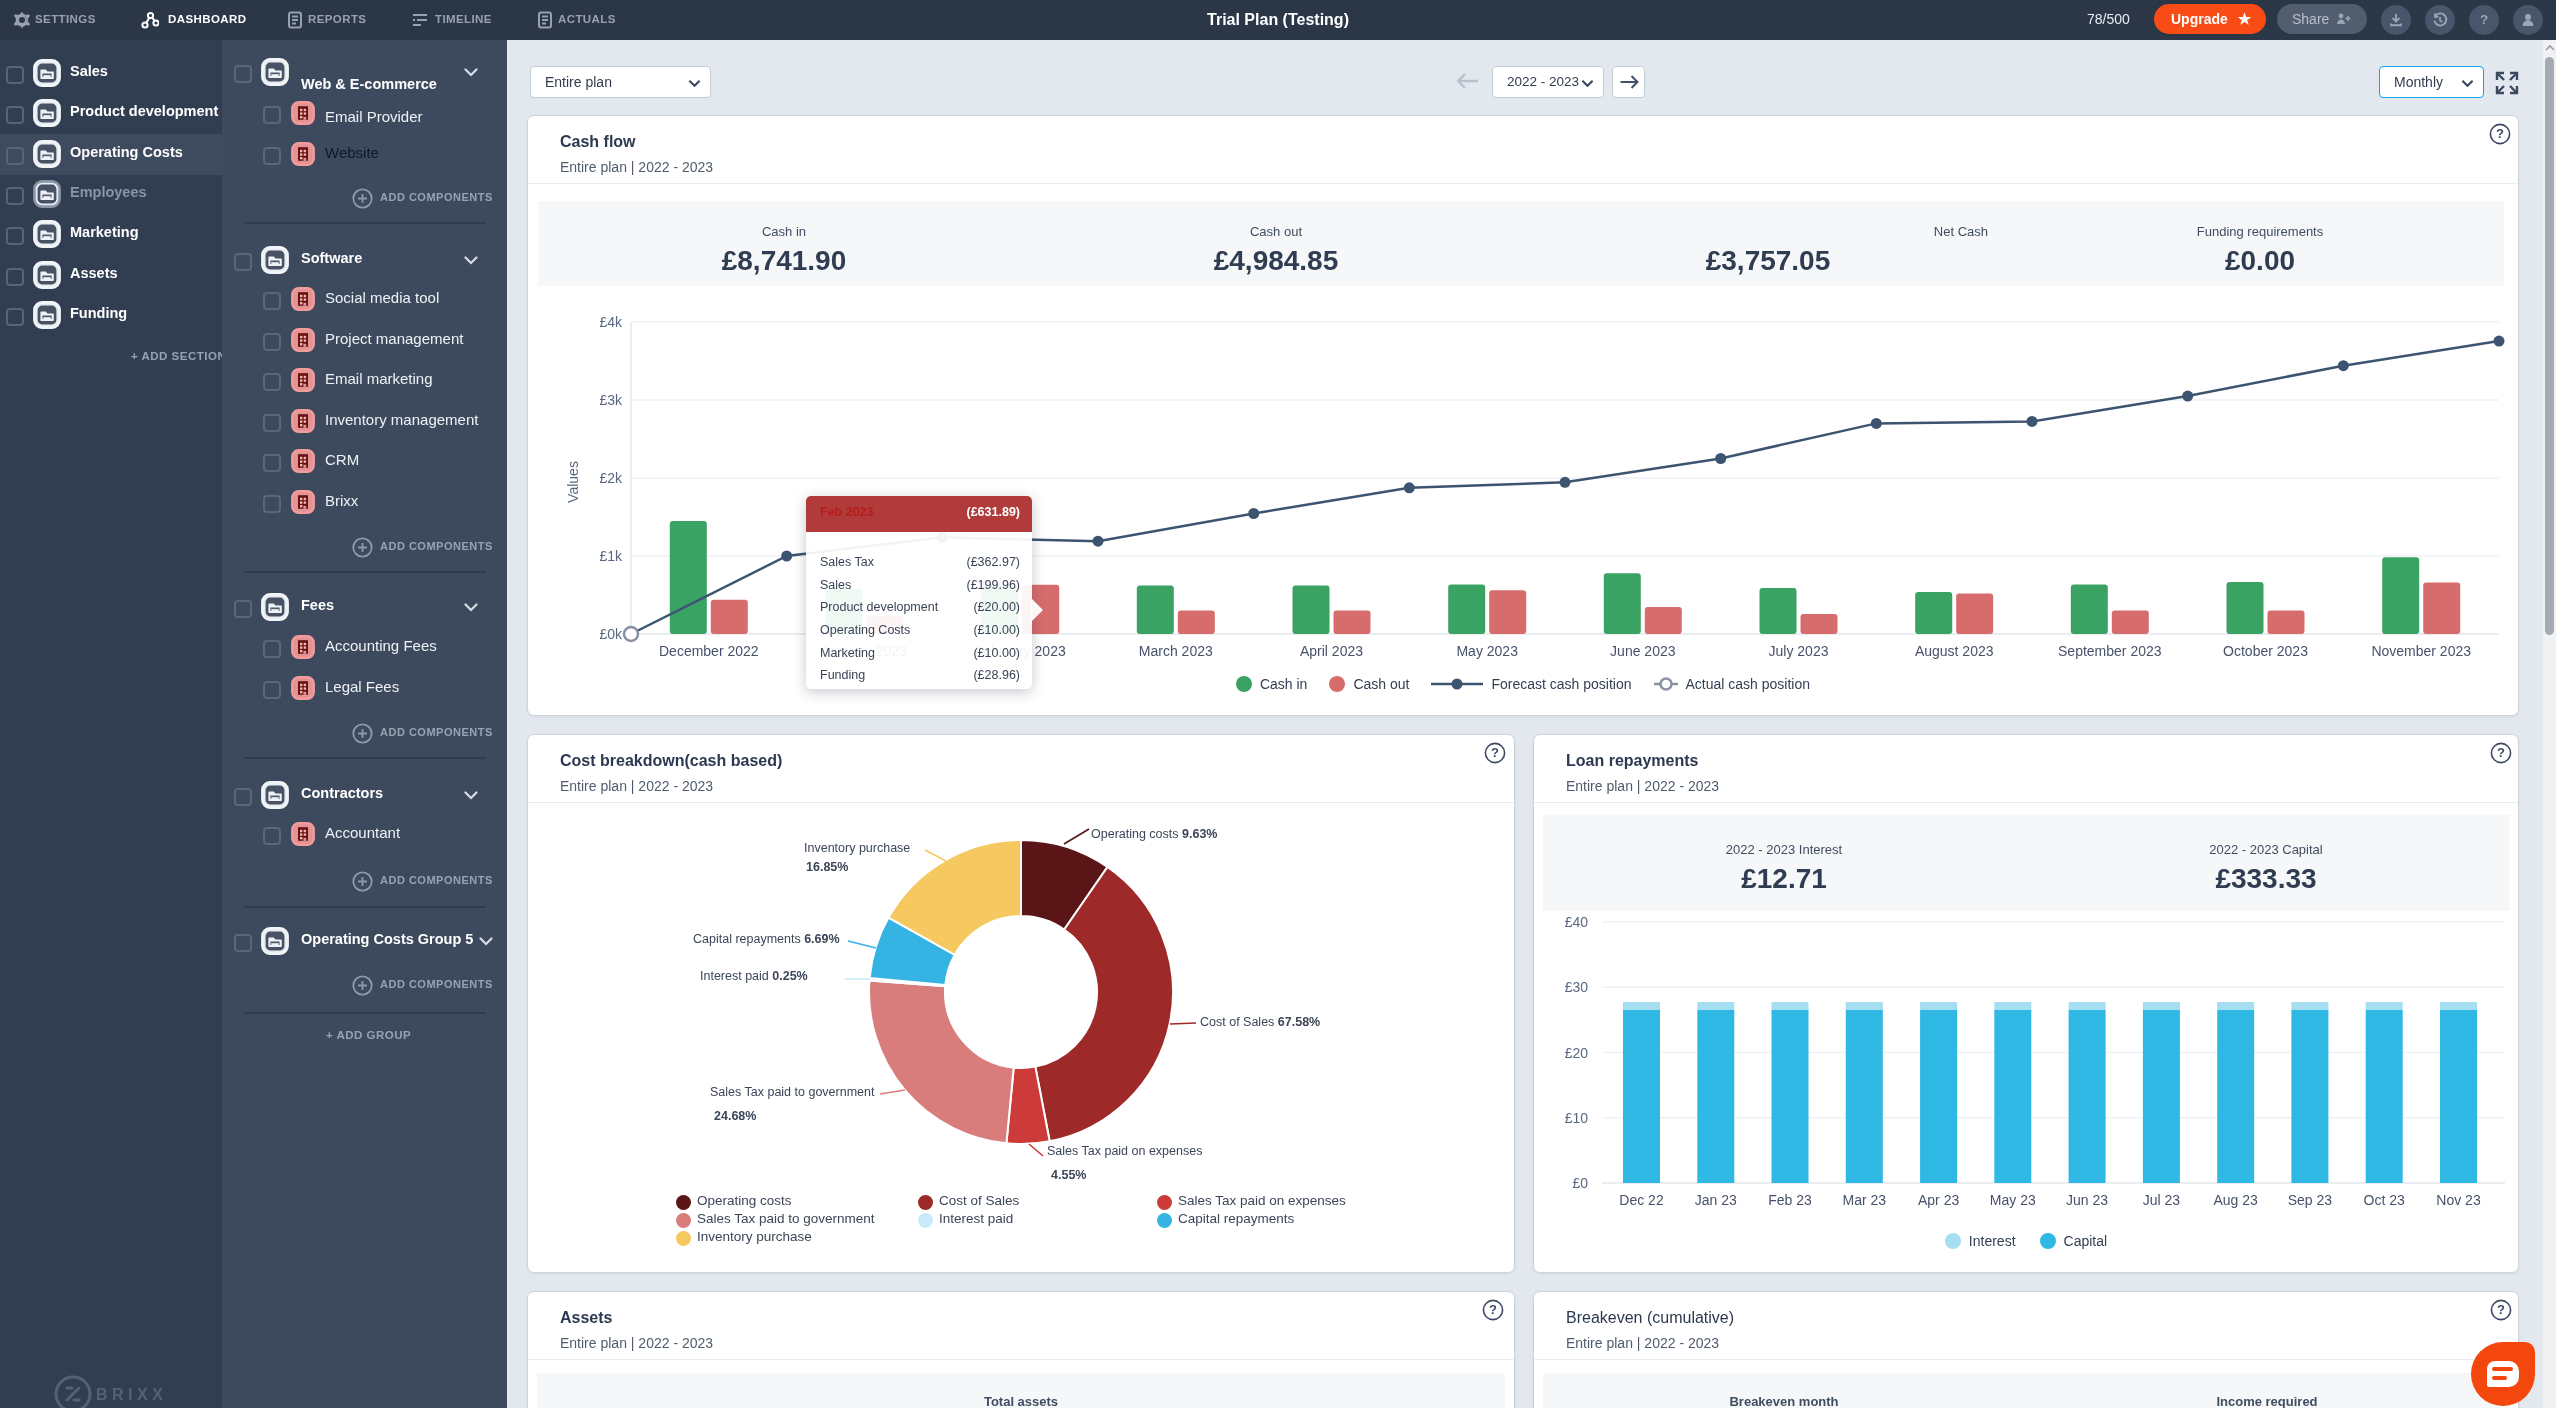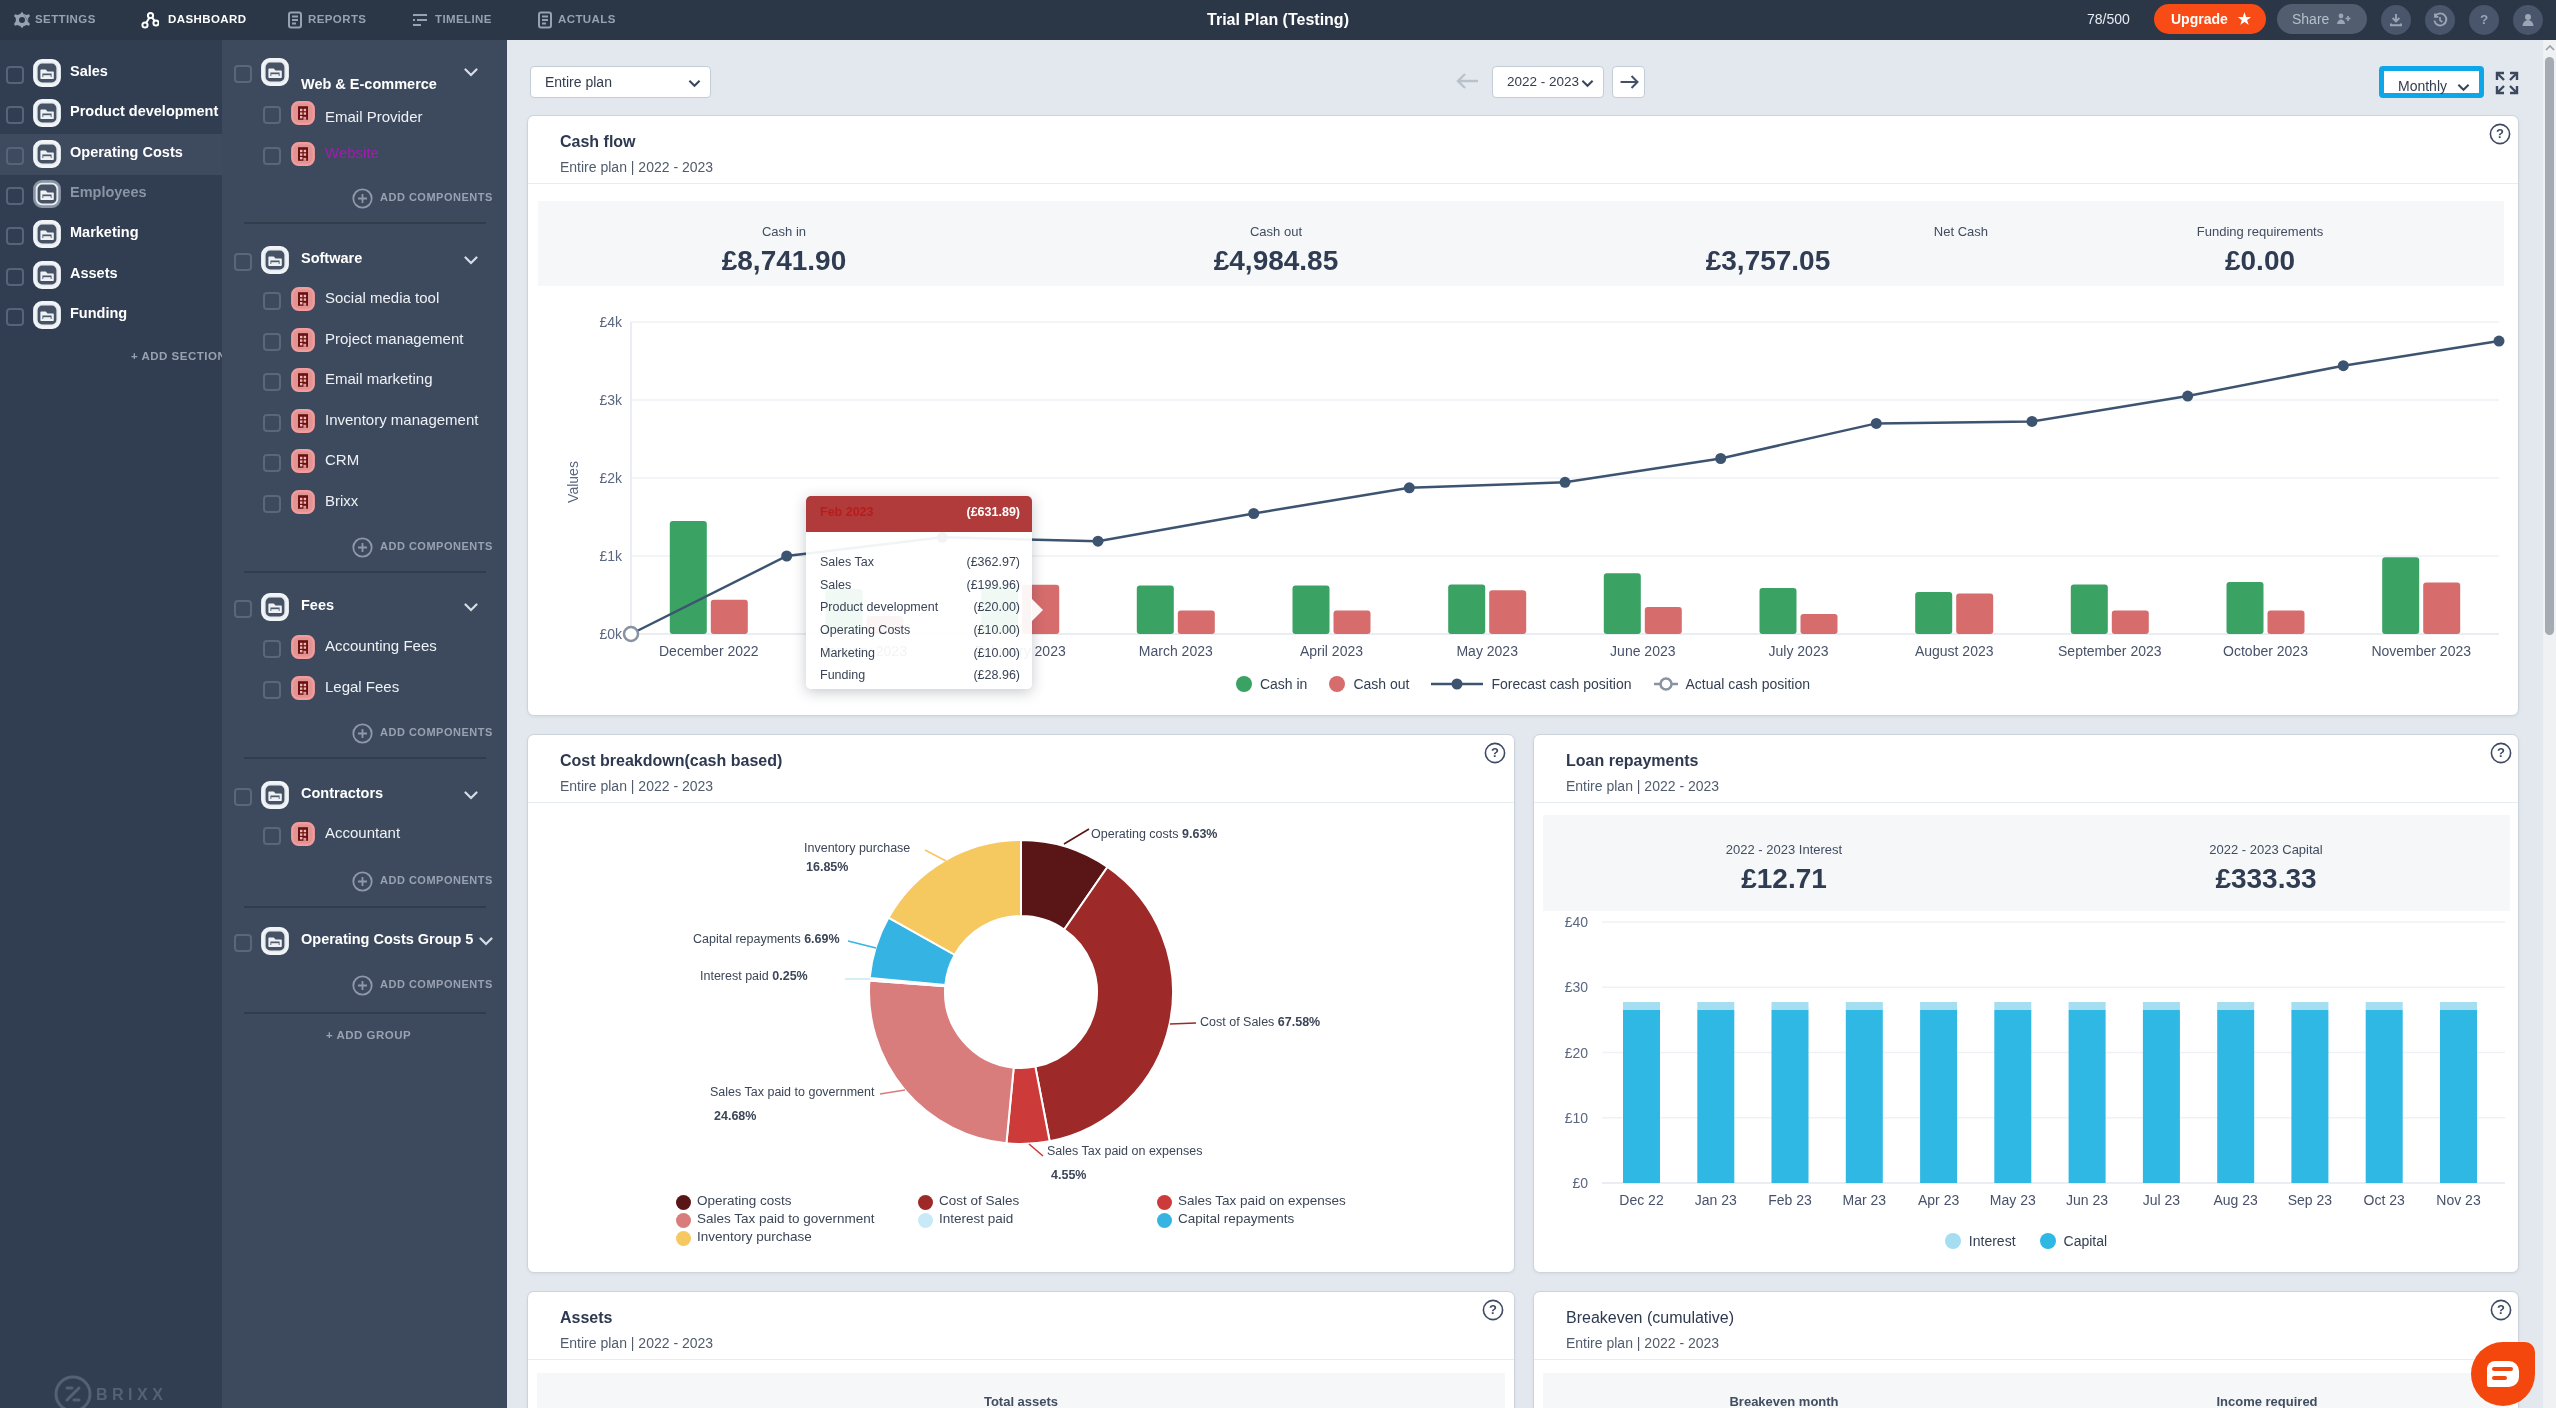--- a/index.html
+++ b/index.html
@@ -158,21 +158,21 @@
 <svg style="position:absolute;left:291px;top:141.6px" width="24" height="24" viewBox="0 0 24 24">
 <rect x="1.2" y="1.2" width="21.6" height="21.6" rx="6.5" fill="#e29494" stroke="#f49c9c" stroke-width="2.2"></rect>
 <rect x="7" y="5.2" width="10" height="13.6" fill="#691111"></rect>
 <rect x="9" y="7.8" width="2.4" height="2.4" fill="#f2b6b6"></rect>
     <rect x="12.7" y="7.8" width="2.4" height="2.4" fill="#f2b6b6"></rect>
 <rect x="9" y="11.4" width="2.4" height="2.4" fill="#f2b6b6"></rect>
     <rect x="12.7" y="11.4" width="2.4" height="2.4" fill="#f2b6b6"></rect>
 <rect x="9" y="15" width="2.4" height="2.4" fill="#f2b6b6"></rect>
 <rect x="12.4" y="15.8" width="2.8" height="3" fill="#e29494"></rect>
 </svg>
-<div style="position:absolute;left:325px;top:143.6px;font-size:15px;color:#a21caf">Website</div>
+<div style="position:absolute;left:325px;top:143.6px;font-size:15px;color:#0f172a">Website</div>
 <svg style="position:absolute;left:352px;top:188px" width="21" height="21" viewBox="0 0 21 21">
     <circle cx="10.5" cy="10.5" r="9.2" fill="none" stroke="#8e98a9" stroke-width="1.8"></circle>
     <path d="M10.5 6 v9 M6 10.5 h9" stroke="#8e98a9" stroke-width="1.8"></path>
   </svg>
 <div style="position:absolute;left:380px;top:191px;font-size:11px;font-weight:bold;color:#98a2b2;letter-spacing:0.5px">ADD COMPONENTS</div>
 <div style="position:absolute;left:244px;top:222px;width:242px;height:2px;background:#313d4d"></div>
 <div style="position:absolute;left:234px;top:253px;width:14px;height:14px;border:2px solid #5a6679;border-radius:4px"></div>
 <svg style="position:absolute;left:261px;top:246px;opacity:1.0" width="28" height="28" viewBox="0 0 28 28">
 <rect x="1.4" y="1.4" width="25.2" height="25.2" rx="7.5" fill="#e7ecf2" stroke="#f2f5f8" stroke-width="2.6"></rect>
 <rect x="4.6" y="4.6" width="18.8" height="18.8" rx="4.5" fill="#313e51" opacity="0.88"></rect>
@@ -364,21 +364,21 @@
 <svg style="position:absolute;left:1455px;top:70px" width="26" height="22" viewBox="0 0 26 22">
     <path d="M10 4 L3 11 L10 18 M3 11 H23" stroke="#b9c2cc" stroke-width="2.4" fill="none"></path>
   </svg>
 <div style="position:absolute;left:1492px;top:66px;width:112px;height:32px;background:#fff;border:1px solid #c3cdd6;border-radius:4px;line-height:30px;padding-left:14px;box-sizing:border-box;font-size:13.5px;color:#323c4e">2022 - 2023<svg style="position:absolute;right:9px;top:12px" width="13" height="9" viewBox="0 0 14 9">
       <path d="M1.5 1.5 L7 7 L12.5 1.5" fill="none" stroke="#3a465c" stroke-width="2.2"></path>
     </svg></div>
 <div style="position:absolute;left:1612px;top:66px;width:33px;height:32px;background:#fff;border:1px solid #c3cdd6;border-radius:4px;box-sizing:border-box"></div>
 <svg style="position:absolute;left:1618px;top:72px" width="22" height="20" viewBox="0 0 26 22">
     <path d="M16 4 L23 11 L16 18 M23 11 H3" stroke="#42506a" stroke-width="2.4" fill="none"></path>
   </svg>
-<div style="position:absolute;left:2379px;top:66px;width:105px;height:32px;background:#fff;border:5px solid #0ea5e9;border-radius:4px;line-height:30px;padding-left:14px;box-sizing:border-box;font-size:14px;color:#323c4e">Monthly<svg style="position:absolute;right:9px;top:12px" width="13" height="9" viewBox="0 0 14 9">
+<div style="position:absolute;left:2379px;top:66px;width:105px;height:32px;background:#fff;border:1px solid #0ea5e9;border-radius:4px;line-height:30px;padding-left:14px;box-sizing:border-box;font-size:14px;color:#323c4e">Monthly<svg style="position:absolute;right:9px;top:12px" width="13" height="9" viewBox="0 0 14 9">
       <path d="M1.5 1.5 L7 7 L12.5 1.5" fill="none" stroke="#3a465c" stroke-width="2.2"></path>
     </svg></div>
 <svg style="position:absolute;left:2494px;top:70px" width="26" height="26" viewBox="0 0 26 26">
 <path d="M3 10 V3 h7 M16 3 h7 v7 M23 16 v7 h-7 M10 23 H3 v-7" fill="none" stroke="#3c4860" stroke-width="2.4"></path>
 <path d="M4 4 l6 6 M22 4 l-6 6 M22 22 l-6-6 M4 22 l6-6" stroke="#3c4860" stroke-width="2.4"></path>
   </svg>
 <div style="position:absolute;left:527px;top:115px;width:1992px;height:601px;background:#fff;border:1px solid #ccd5de;border-radius:7px;box-shadow:0 1px 3px rgba(40,60,90,0.08);box-sizing:border-box"></div>
 <div style="position:absolute;left:560px;top:133px;font-size:16px;font-weight:bold;color:#2d3950">Cash flow</div>
 <div style="position:absolute;left:560px;top:159px;font-size:14px;color:#505c6e">Entire plan | 2022 - 2023</div>
 <div style="position:absolute;left:528px;top:183px;width:1990px;height:1px;background:#e8edf1"></div>

